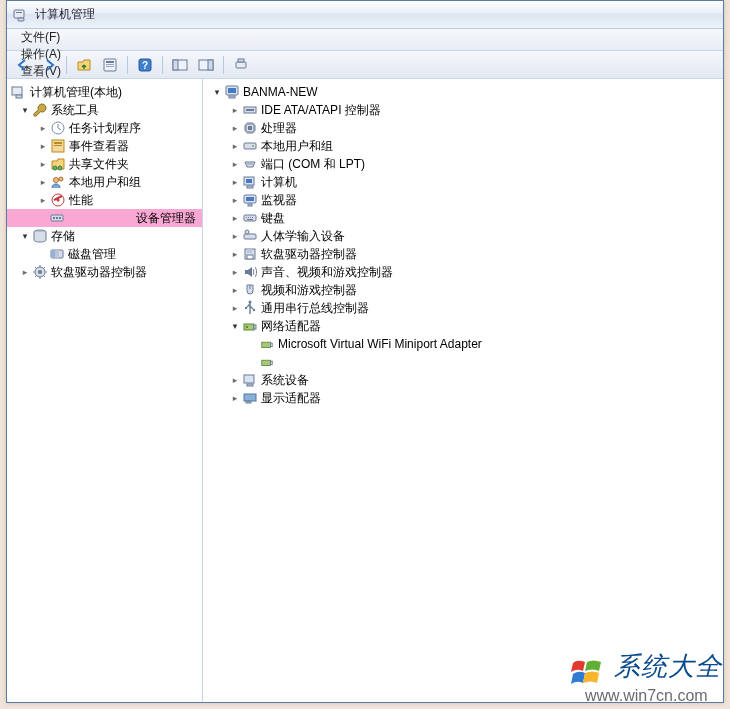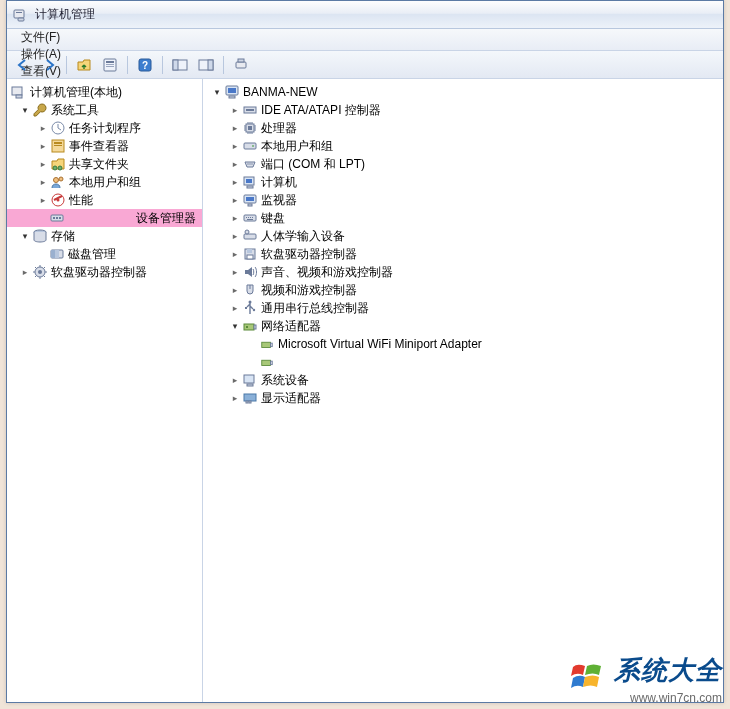--- a/index.html
+++ b/index.html
@@ -113,28 +113,29 @@
 .row.selected .label { color: #000; }
 .watermark {
   position: absolute;
   right: 8px;
   bottom: 4px;
   text-align: right;
   pointer-events: none;
 }
 .watermark .brand {
   font-size: 26px;
-  font-weight: 700;
+  font-weight: 400;
   font-style: italic;
   color: #0a4b8c;
   letter-spacing: 1px;
 }
 .watermark .url {
-  font-size: 12px;
+  font-size: 16px;
   color: #6b6b6b;
+  text-align: center;
 }
 .winlogo {
   display: inline-block;
   vertical-align: middle;
   margin-right: 4px;
 }
 svg { display: block; }
 </style>
 </head>
 <body>

